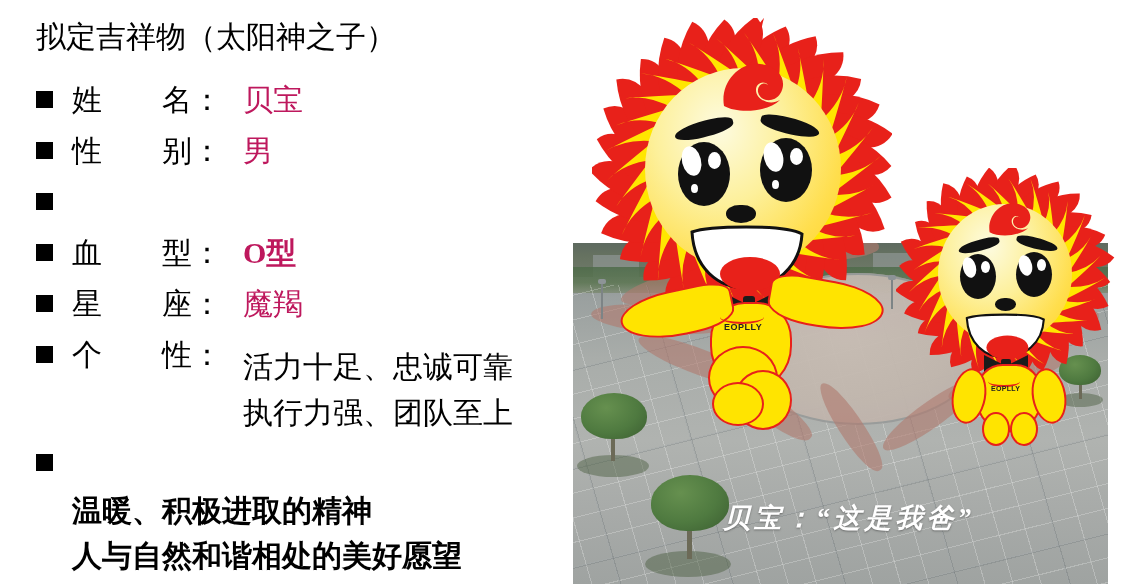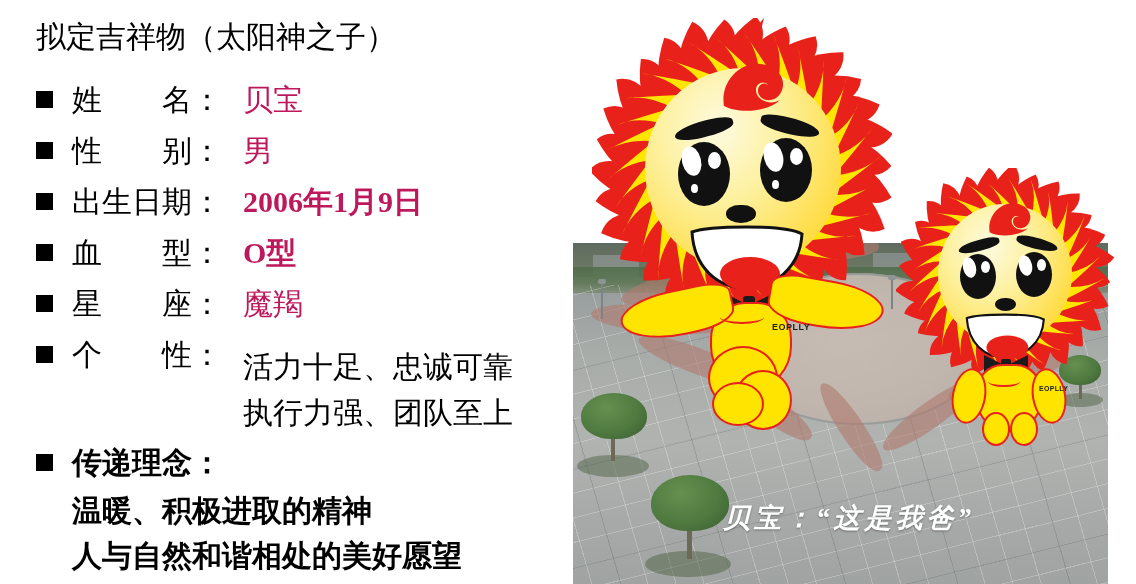--- a/index.html
+++ b/index.html
@@ -146,21 +146,21 @@
   .bowtie{position:absolute;}
   .bowtie span{position:absolute;background:#1b1b1b;}
   .limb{
     position:absolute;background:#ffe400;border:2px solid #e8211a;border-radius:50%;
   }
   .body{
     position:absolute;background:#ffe400;border:2px solid #e8211a;
   }
   .logo-txt{
     position:absolute;font-family:"Liberation Sans",sans-serif;
-    font-weight:bold;color:#222;white-space:nowrap;margin-left:48px;
+    font-weight:bold;color:#222;white-space:nowrap;
   }
   .logo-swoosh{position:absolute;border-bottom:2px solid #e8211a;border-radius:50%;}
 </style>
 </head>
 <body>
 
 <div id="slide">
 
   <div id="text-col">
 
@@ -175,22 +175,20 @@
       </div>
 
       <div class="b-row">
         <span class="sq"></span>
         <span class="b-label">性　　别：</span>
         <span class="b-value">男</span>
       </div>
 
       <div class="b-row">
         <span class="sq"></span>
-        <span class="b-label">出生日期：</span>
-        <span class="b-value bold">2006年1月9日</span>
       </div>
 
       <div class="b-row">
         <span class="sq"></span>
         <span class="b-label">血　　型：</span>
         <span class="b-value bold">O型</span>
       </div>
 
       <div class="b-row">
         <span class="sq"></span>
@@ -202,21 +200,20 @@
         <span class="sq"></span>
         <span class="b-label">个　　性：</span>
       </div>
     </div>
 
     <div class="cont-line" style="top:345px">活力十足、忠诚可靠</div>
     <div class="cont-line" style="top:391px">执行力强、团队至上</div>
 
     <div class="idea-head">
       <span class="sq"></span>
-      <span class="b-label">传递理念：</span>
     </div>
     <div class="idea-line" style="top:489px">温暖、积极进取的精神</div>
     <div class="idea-line" style="top:534px">人与自然和谐相处的美好愿望</div>
   </div>
 
   <div id="photo">
     <div class="plaza"></div>
 
     <div class="skyline">
       <div class="bldg" style="left:20px;width:46px;height:22px;"></div>

